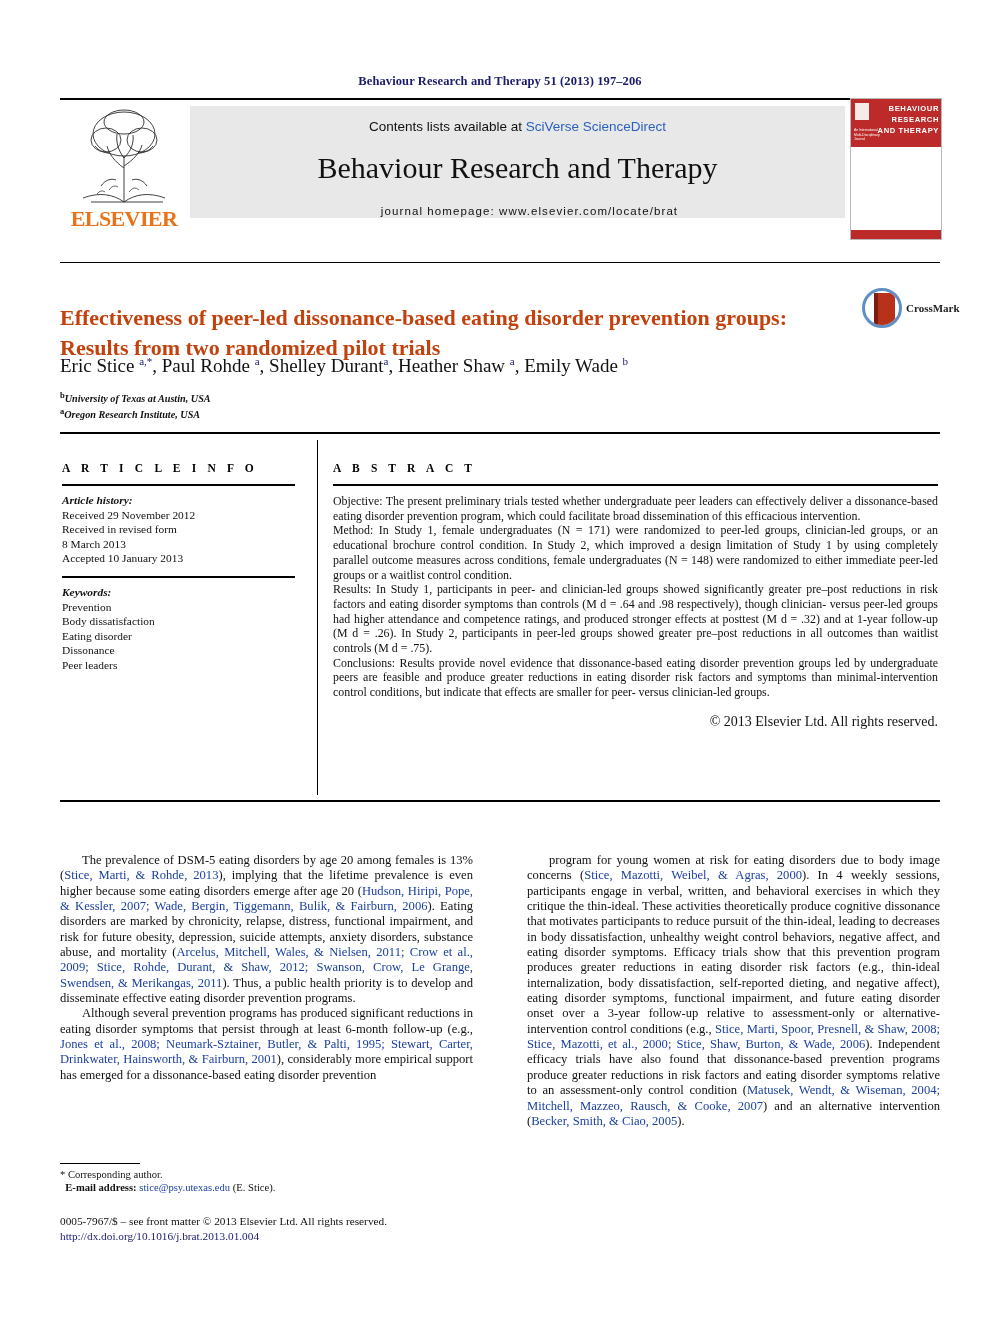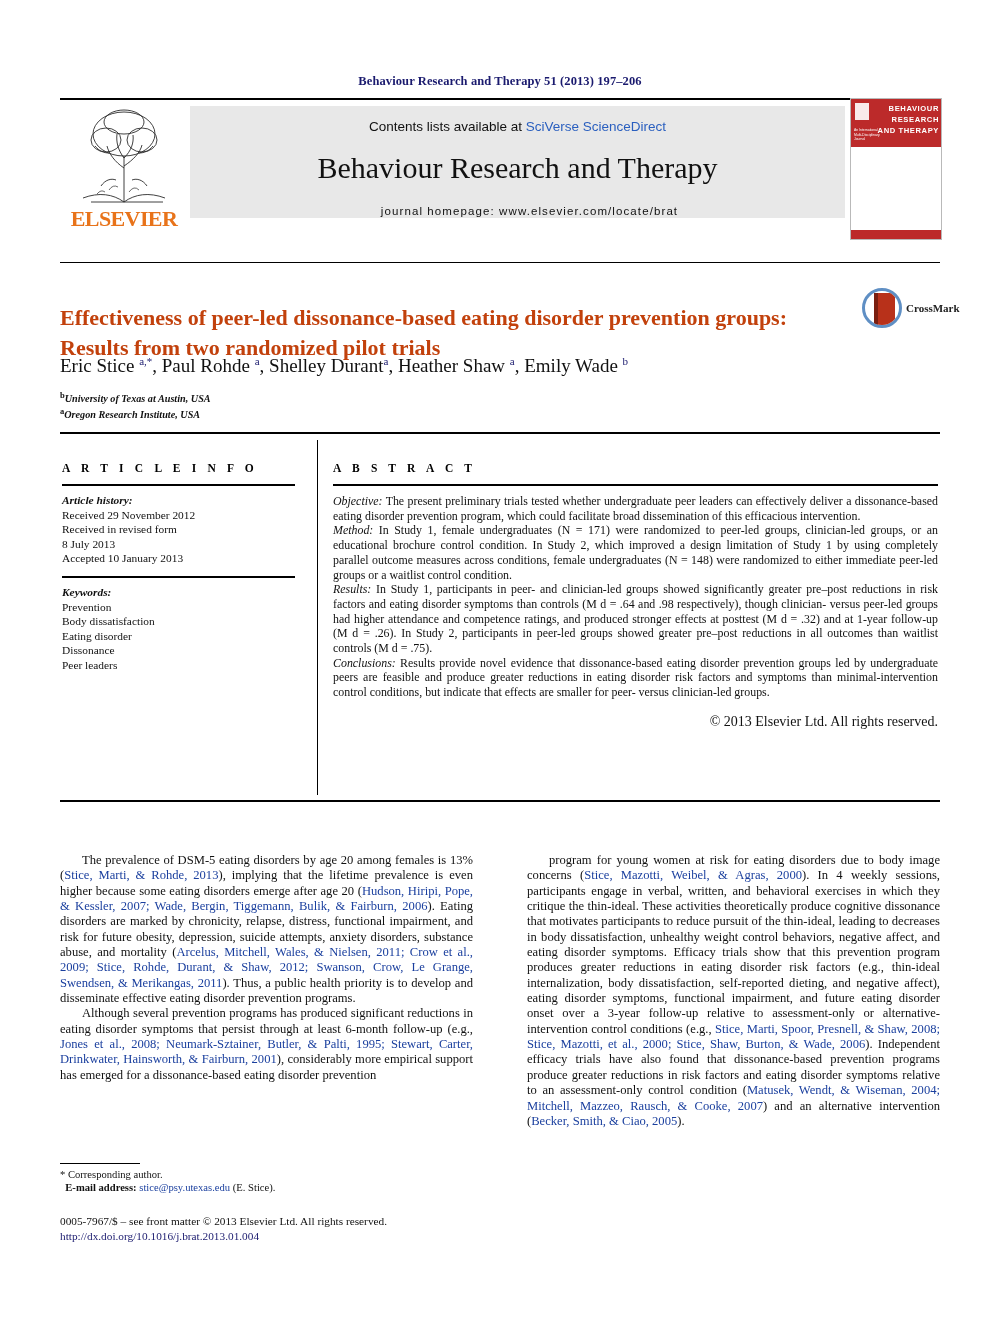--- a/index.html
+++ b/index.html
@@ -297,21 +297,20 @@
     margin: 10px 0 8px 0;
   }
   .abs-body {
     font-family: "Liberation Serif", serif;
     font-size: 11.9px;
     line-height: 14.7px;
     text-align: justify;
     color: #111;
   }
   .abs-body .lbl {
-    font-style: italic;
   }
   .abs-copy {
     margin-top: 14px;
     text-align: right;
     font-family: "Liberation Serif", serif;
     font-size: 14px;
     color: #111;
   }
 
   
@@ -442,21 +441,21 @@
   <div class="panel-divider"></div>
   <div class="panel-rule-bottom"></div>
 
   <div class="info-col">
     <div class="sec-head">A R T I C L E   I N F O</div>
     <div class="info-rule"></div>
     <div class="info-body">
       <div class="it">Article history:</div>
       <div>Received 29 November 2012</div>
       <div>Received in revised form</div>
-      <div>8 July 2013</div>
+      <div>8 March 2013</div>
       <div>Accepted 10 January 2013</div>
     </div>
     <div class="info-rule"></div>
     <div class="info-body">
       <div class="it">Keywords:</div>
       <div>Prevention</div>
       <div>Body dissatisfaction</div>
       <div>Eating disorder</div>
       <div>Dissonance</div>
       <div>Peer leaders</div>

